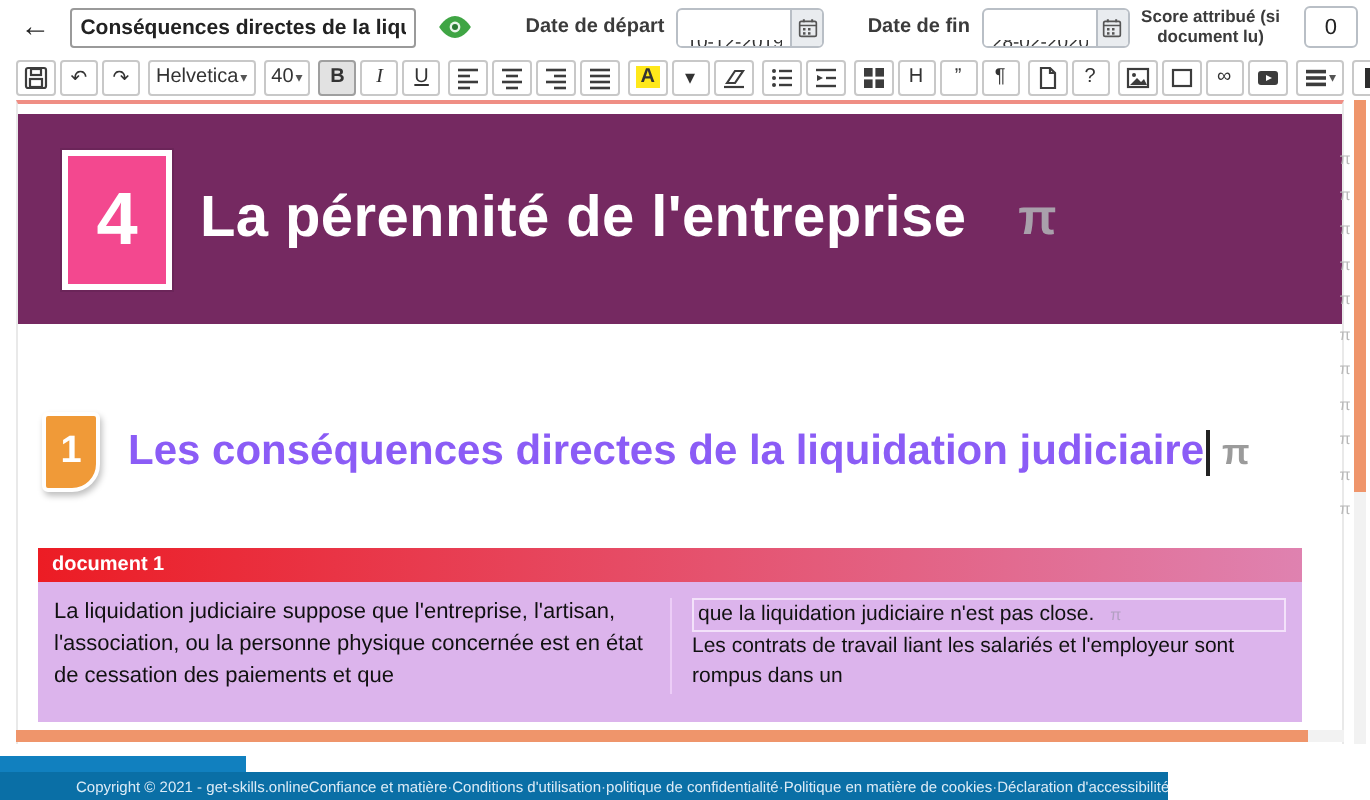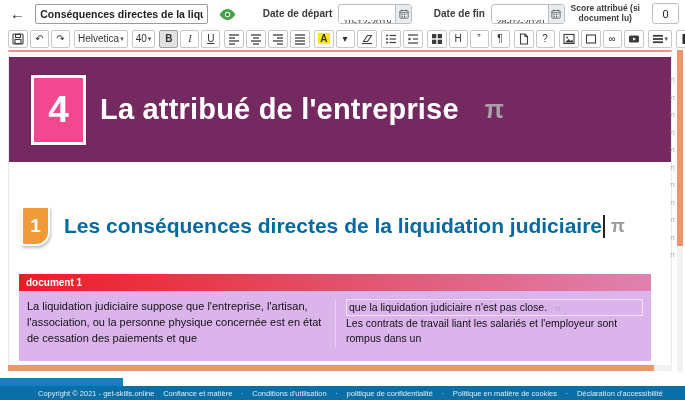--- a/index.html
+++ b/index.html
@@ -72,21 +72,21 @@
   
   .pi-col { position:absolute; top:71px; left:668px; width:9px; text-align:center;
             color:#b9b9b9; font-size:8px; line-height:17.5px; }
   .vtrack { position:absolute; top:50px; left:677px; width:6px; height:322px; background:#f2f2f2; }
   .vthumb { position:absolute; top:0; left:0; width:6px; height:196px; background:#ef956b; }
   .htrack { position:absolute; top:365px; left:8px; width:664px; height:6px; background:#f2f2f2; }
   .hthumb { position:absolute; top:0; left:0; width:646px; height:6px; background:#ef956b; }
 
   
   .footer-tab { position:absolute; top:378px; left:0; width:123px; height:8px; }
-  .footer { position:absolute; top:386px; left:0; width:685px; height:14px;
+  .footer { position:absolute; top:386px; left:0; width:584px; height:14px;
             display:flex; align-items:center; justify-content:space-between; padding:0 22px 0 38px; }
   .footer span { color:#dcebf6; font-size:7.5px; white-space:nowrap; }
   .footer .dot { color:#bcd8ea; }
 </style>
 </head>
 <body>
 
 <div class="app">
 
   <div class="topbar">
@@ -363,28 +363,28 @@
           </span>
         </button>
       </span>
     </div>
 
   <div class="canvas">
 
     <div class="chapter" style="background: rgb(117, 41, 97);">
       <div class="chapter-inner">
         <div class="num4" style="background: rgb(243, 72, 143);">4</div>
-        <span class="chapter-title">La attribué de l'entreprise</span>
+        <span class="chapter-title">La pérennité de l'entreprise</span>
         <span class="chapter-pi">π</span>
       </div>
     </div>
 
     <div class="section-head">
       <div class="num1" style="background: rgb(240, 154, 56);">1</div>
-      <span class="section-title" style="color: #0369a1;">Les conséquences directes de la liquidation judiciaire</span>
+      <span class="section-title" style="color: #8b5cf6;">Les conséquences directes de la liquidation judiciaire</span>
       <span class="cursor"></span>
       <span class="section-pi">π</span>
     </div>
 
     <div class="doc">
       <div class="doc-banner" style="background: linear-gradient(90deg, rgb(236, 28, 36), rgb(223, 130, 176));">document 1</div>
       <div class="doc-body" style="background: rgb(220, 180, 236);">
         <div class="cols">
           <div class="col-left">La liquidation judiciaire suppose que l'entreprise, l'artisan, l'association, ou la personne physique concernée est en état de cessation des paiements et que</div>
           <div class="col-right">

